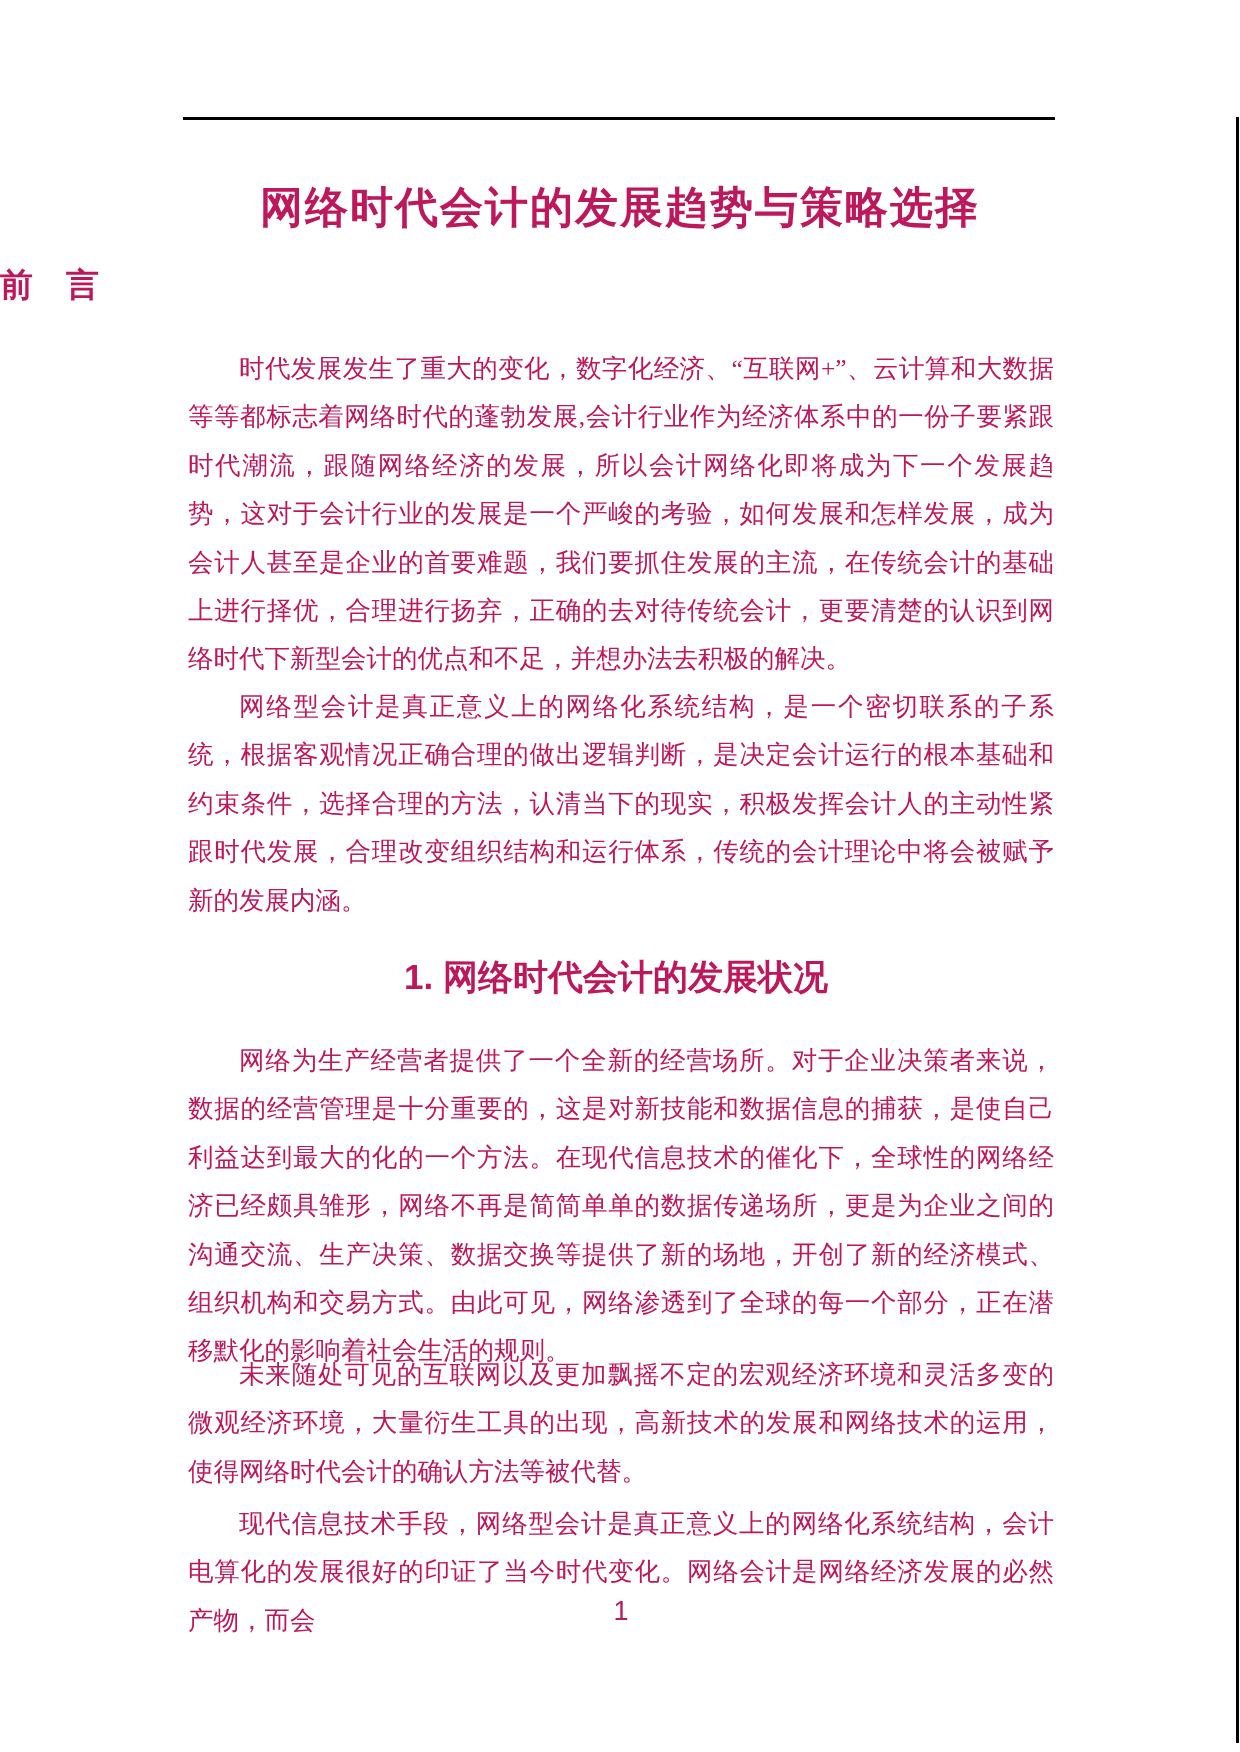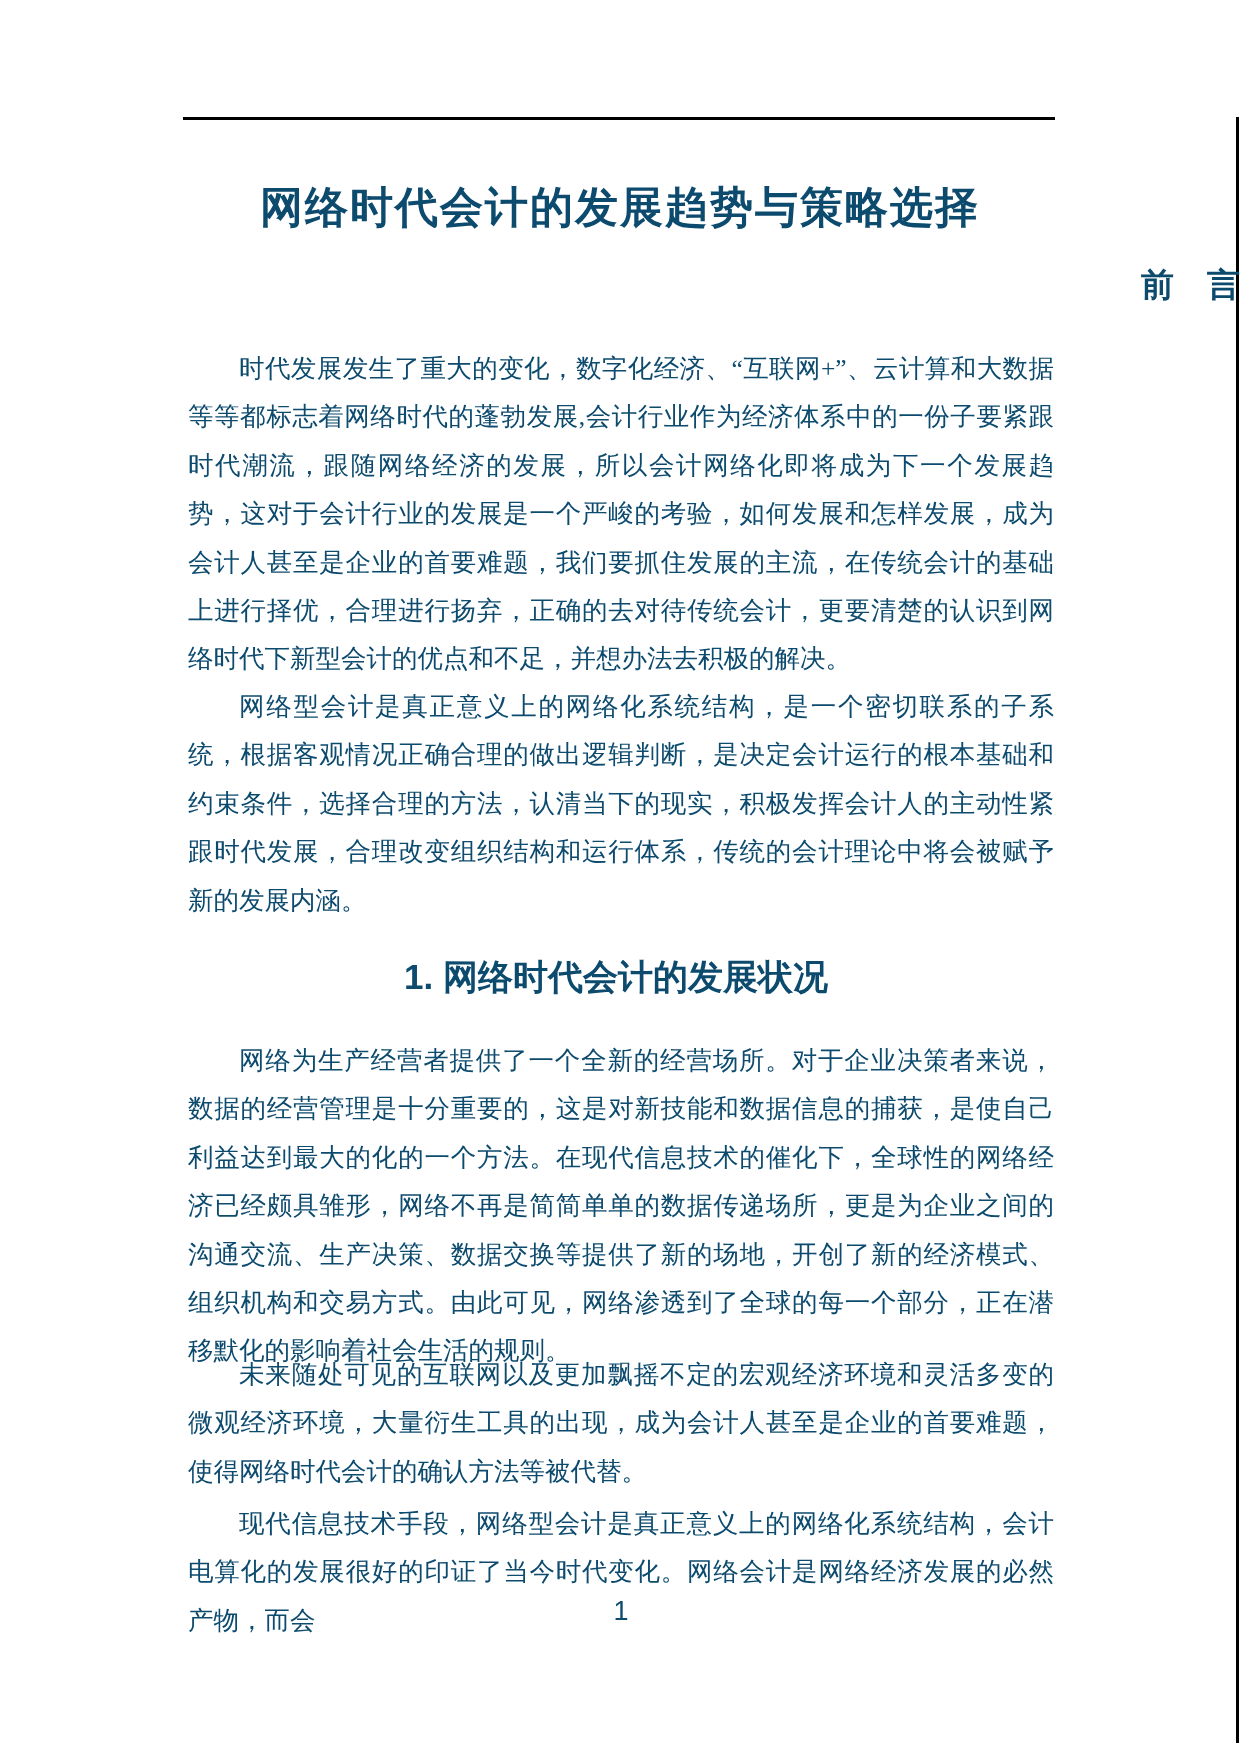--- a/index.html
+++ b/index.html
@@ -6,21 +6,21 @@
     margin: 0;
     padding: 0;
     background: #ffffff;
   }
   .page {
     position: relative;
     width: 1240px;
     height: 1752px;
     background: #ffffff;
     overflow: hidden;
-    color: #0c4a6e;
+    color: #be185d;
   }
   .rule-top {
     position: absolute;
     left: 183px;
     top: 117px;
     width: 872px;
     height: 3px;
     background: #000000;
   }
   .rule-right {
@@ -42,21 +42,21 @@
     font-size: 43px;
     line-height: 52px;
     letter-spacing: 2px;
     white-space: nowrap;
   }
   .preface-heading {
     position: absolute;
     left: 0;
     right: 0;
     top: 238px;
-    text-align: right;
+    text-align: left;
     font-family: "Liberation Sans", "DejaVu Sans", sans-serif;
     font-weight: bold;
     font-size: 33px;
     line-height: 40px;
     white-space: nowrap;
   }
   .body-par {
     position: absolute;
     left: 188px;
     width: 866px;
@@ -108,19 +108,19 @@
   <h2 class="preface-heading">前　言</h2>
 
   <p class="body-par p1">时代发展发生了重大的变化，数字化经济、“互联网+”、云计算和大数据等等都标志着网络时代的蓬勃发展,会计行业作为经济体系中的一份子要紧跟时代潮流，跟随网络经济的发展，所以会计网络化即将成为下一个发展趋势，这对于会计行业的发展是一个严峻的考验，如何发展和怎样发展，成为会计人甚至是企业的首要难题，我们要抓住发展的主流，在传统会计的基础上进行择优，合理进行扬弃，正确的去对待传统会计，更要清楚的认识到网络时代下新型会计的优点和不足，并想办法去积极的解决。</p>
 
   <p class="body-par p2">网络型会计是真正意义上的网络化系统结构，是一个密切联系的子系统，根据客观情况正确合理的做出逻辑判断，是决定会计运行的根本基础和约束条件，选择合理的方法，认清当下的现实，积极发挥会计人的主动性紧跟时代发展，合理改变组织结构和运行体系，传统的会计理论中将会被赋予新的发展内涵。</p>
 
   <h3 class="section-heading">1. 网络时代会计的发展状况</h3>
 
   <p class="body-par p3">网络为生产经营者提供了一个全新的经营场所。对于企业决策者来说，数据的经营管理是十分重要的，这是对新技能和数据信息的捕获，是使自己利益达到最大的化的一个方法。在现代信息技术的催化下，全球性的网络经济已经颇具雏形，网络不再是简简单单的数据传递场所，更是为企业之间的沟通交流、生产决策、数据交换等提供了新的场地，开创了新的经济模式、组织机构和交易方式。由此可见，网络渗透到了全球的每一个部分，正在潜移默化的影响着社会生活的规则。</p>
 
-  <p class="body-par p4">未来随处可见的互联网以及更加飘摇不定的宏观经济环境和灵活多变的微观经济环境，大量衍生工具的出现，成为会计人甚至是企业的首要难题，使得网络时代会计的确认方法等被代替。</p>
+  <p class="body-par p4">未来随处可见的互联网以及更加飘摇不定的宏观经济环境和灵活多变的微观经济环境，大量衍生工具的出现，高新技术的发展和网络技术的运用，使得网络时代会计的确认方法等被代替。</p>
 
   <p class="body-par p5">现代信息技术手段，网络型会计是真正意义上的网络化系统结构，会计电算化的发展很好的印证了当今时代变化。网络会计是网络经济发展的必然产物，而会</p>
 
   <div class="page-number">1</div>
 
 </div>
 
 </body></html>

